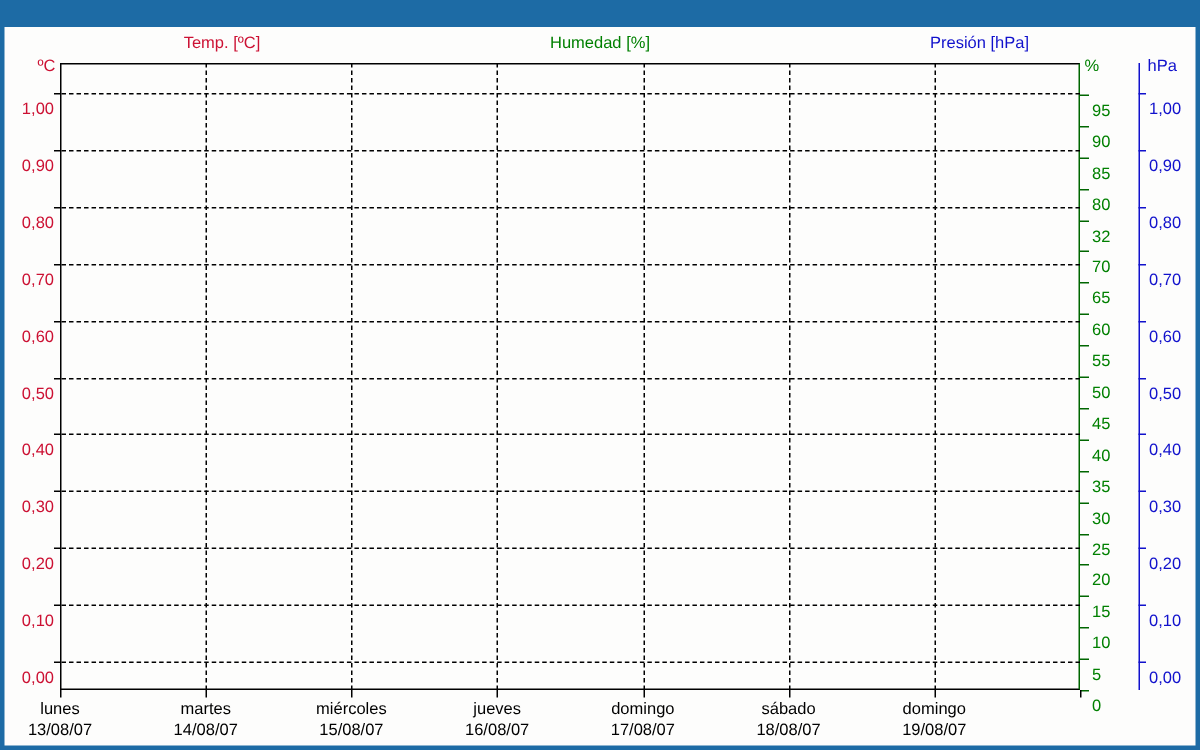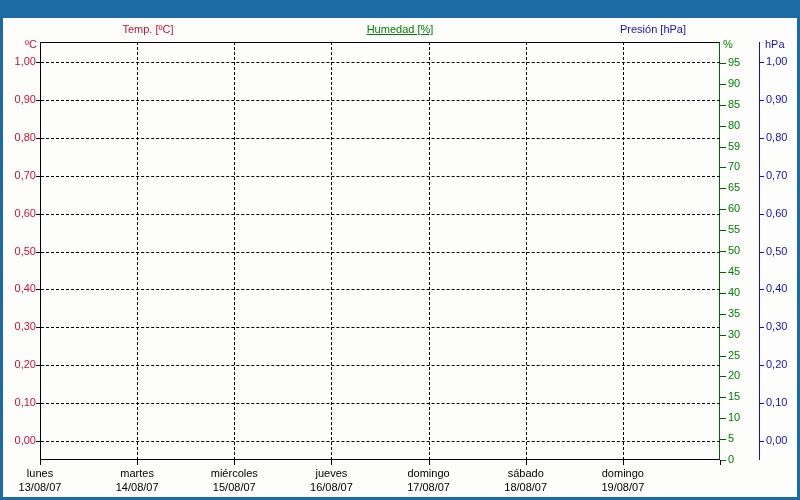--- a/index.html
+++ b/index.html
@@ -30,42 +30,42 @@
     background:#fdfdfc;
   }
   .legend-item{
     position:absolute;top:22px;height:14px;line-height:14px;
     font-size:11px;white-space:nowrap;transform:translateX(-50%);
   }
   .unit{position:absolute;top:38px;height:13px;line-height:13px;font-size:11px;white-space:nowrap;}
   .unit-temp{left:0;width:37px;text-align:right;}
   .hgrid{left:41px;width:679px;height:0;border-top:1px dashed #000;}
   .vgrid{top:42px;width:0;height:418px;border-left:1px dashed #000;}
-  .ylab{height:13px;line-height:13px;font-size:11px;white-space:nowrap;}
+  .ylab{height:13px;line-height:13px;font-size:11px;white-space:nowrap;margin-top:12px;}
   .ylab-left{left:0;width:36px;text-align:right;}
   .tick-left{left:36px;width:4px;height:0;border-top:1px solid #000;}
   .tick-hum{left:720px;width:6px;height:0;border-top:1px solid #006600;}
   .lab-hum{left:728px;}
   .paxis{left:759px;top:42px;width:0;height:418px;border-left:1px solid #1111cc;}
   .tick-p{left:759px;width:5px;height:0;border-top:1px solid #1111cc;}
   .lab-p{left:766px;}
   .tick-day{top:460px;width:0;height:5px;border-left:1px solid #000;}
   .daylab{
     font-size:11px;color:#000;height:13px;line-height:13px;
     white-space:nowrap;transform:translateX(-50%);text-align:center;
   }
 </style>
 </head>
 <body>
 
 <div class="window">
   <div class="content"></div>
 
   <span class="legend-item" style="left: 148px; color: rgb(204, 17, 51);">Temp. [ºC]</span>
-  <span class="legend-item" style="left: 400px; color: rgb(0, 128, 0); text-decoration: underline;">Humedad [%]</span>
+  <span class="legend-item" style="left: 400px; color: rgb(0, 128, 0);">Humedad [%]</span>
   <span class="legend-item" style="left: 653px; color: rgb(17, 17, 204);">Presión [hPa]</span>
 
   <span class="unit unit-temp" style="color: rgb(204, 17, 51);">ºC</span>
   <span class="unit" style="left: 723px; color: rgb(0, 128, 0);">%</span>
   <span class="unit" style="left: 765px; color: rgb(17, 17, 204);">hPa</span>
 
   <div class="plot"></div>
   <div class="abs paxis"></div>
   <div id="gen-layer"></div>
 <div class="abs hgrid" style="top: 62px;"></div>
@@ -125,21 +125,21 @@
     <div class="abs ylab lab-p" style="top: 434px; color: rgb(17, 17, 204);">0,00</div>
     <div class="abs tick-hum" style="top: 62.9px;"></div>
     <div class="abs ylab lab-hum" style="top: 55.9px; color: rgb(0, 128, 0);">95</div>
     <div class="abs tick-hum" style="top: 83.8px;"></div>
     <div class="abs ylab lab-hum" style="top: 76.8px; color: rgb(0, 128, 0);">90</div>
     <div class="abs tick-hum" style="top: 104.7px;"></div>
     <div class="abs ylab lab-hum" style="top: 97.7px; color: rgb(0, 128, 0);">85</div>
     <div class="abs tick-hum" style="top: 125.6px;"></div>
     <div class="abs ylab lab-hum" style="top: 118.6px; color: rgb(0, 128, 0);">80</div>
     <div class="abs tick-hum" style="top: 146.5px;"></div>
-    <div class="abs ylab lab-hum" style="top: 139.5px; color: rgb(0, 128, 0);">59</div>
+    <div class="abs ylab lab-hum" style="top: 139.5px; color: rgb(0, 128, 0);">32</div>
     <div class="abs tick-hum" style="top: 167.4px;"></div>
     <div class="abs ylab lab-hum" style="top: 160.4px; color: rgb(0, 128, 0);">70</div>
     <div class="abs tick-hum" style="top: 188.3px;"></div>
     <div class="abs ylab lab-hum" style="top: 181.3px; color: rgb(0, 128, 0);">65</div>
     <div class="abs tick-hum" style="top: 209.2px;"></div>
     <div class="abs ylab lab-hum" style="top: 202.2px; color: rgb(0, 128, 0);">60</div>
     <div class="abs tick-hum" style="top: 230.1px;"></div>
     <div class="abs ylab lab-hum" style="top: 223.1px; color: rgb(0, 128, 0);">55</div>
     <div class="abs tick-hum" style="top: 251px;"></div>
     <div class="abs ylab lab-hum" style="top: 244px; color: rgb(0, 128, 0);">50</div>

